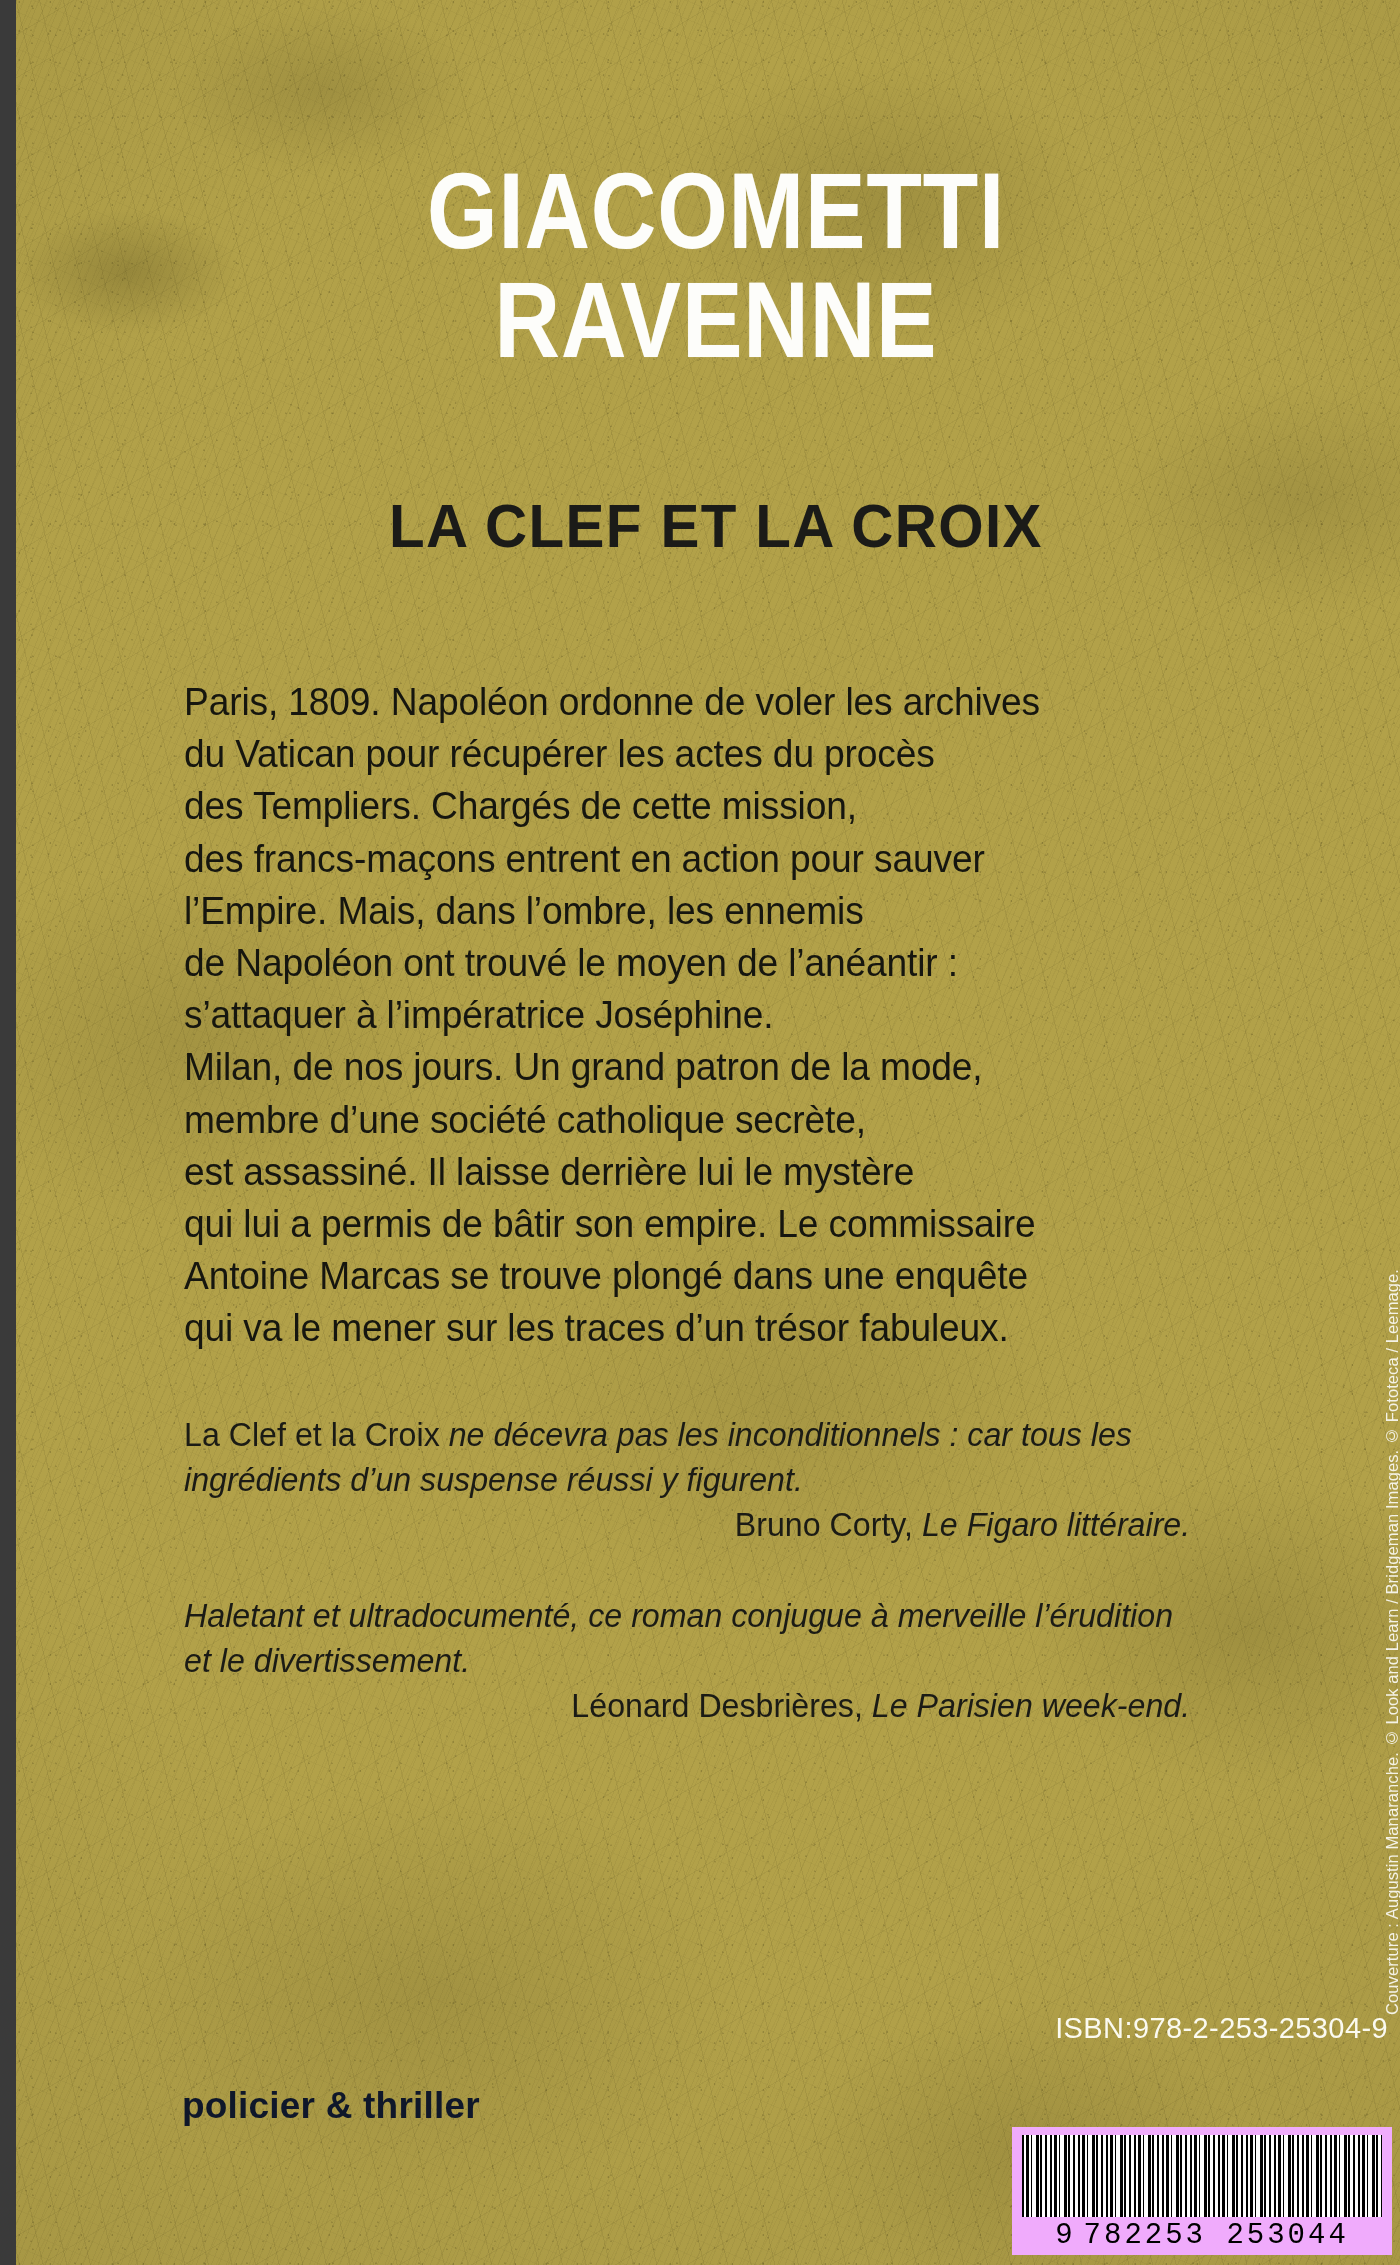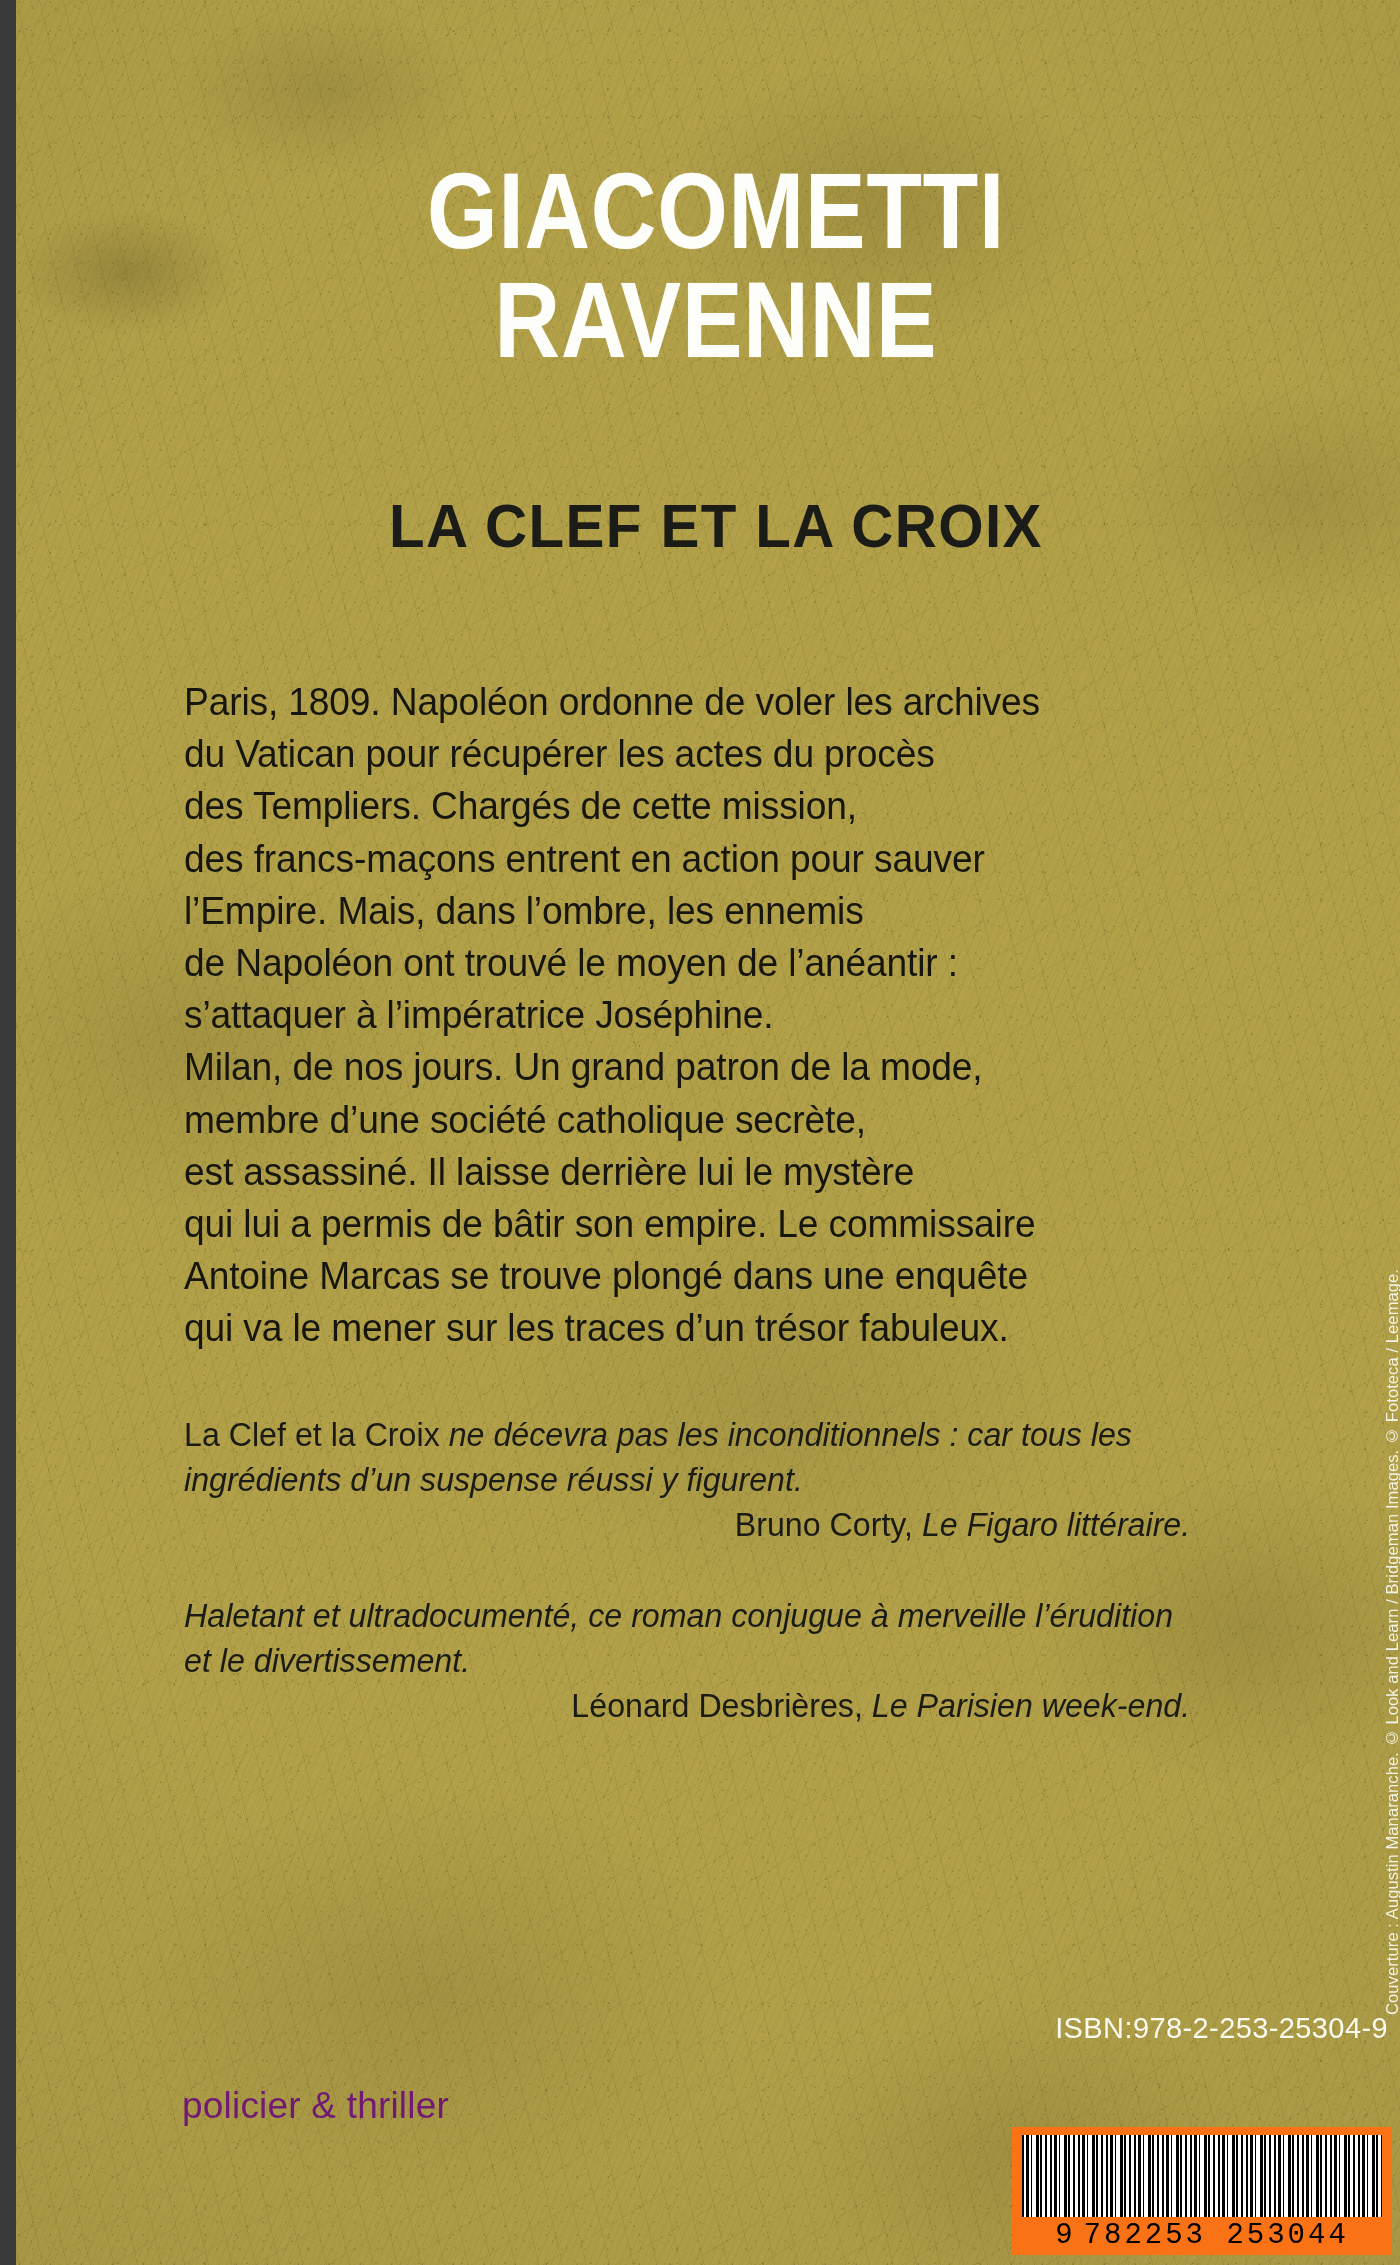--- a/index.html
+++ b/index.html
@@ -156,22 +156,22 @@
   }
   .credit .it { font-style: italic; }
   .review-block + .review-block { margin-top: 46px; }
 
   
   .genre {
     position: absolute;
     left: 166px;
     top: 2085px;
     font-size: 37px;
-    font-weight: 400;
-    color: #701a75;
+    font-weight: 700;
+    color: #0f172a;
     letter-spacing: .2px;
   }
 
   
   .side-credit {
     position: absolute;
     right: 14px;
     bottom: 250px;
     writing-mode: vertical-rl;
     transform: rotate(180deg);
@@ -194,21 +194,21 @@
     letter-spacing: .4px;
   }
 
   
   .barcode {
     position: absolute;
     right: 24px;
     bottom: 10px;
     width: 380px;
     height: 128px;
-    background: #f97316;
+    background: #f0abfc;
     padding: 8px 10px 4px 10px;
     box-sizing: border-box;
   }
   .bars {
     height: 82px;
     width: 100%;
     background-image:
       repeating-linear-gradient(90deg,
         #000 0 2px, #fff 2px 4px, #000 4px 7px, #fff 7px 9px,
         #000 9px 10px, #fff 10px 14px, #000 14px 17px, #fff 17px 18px,

